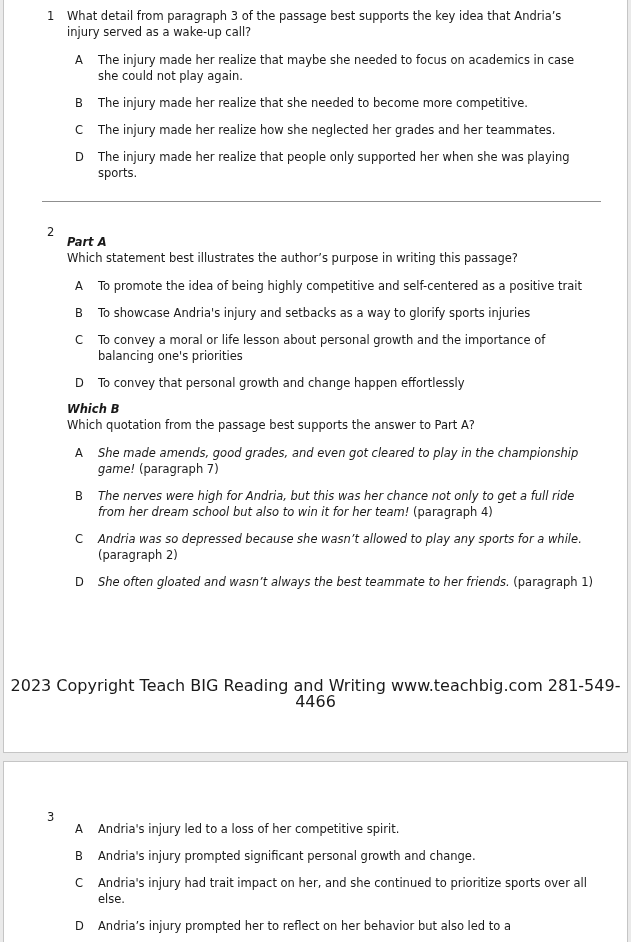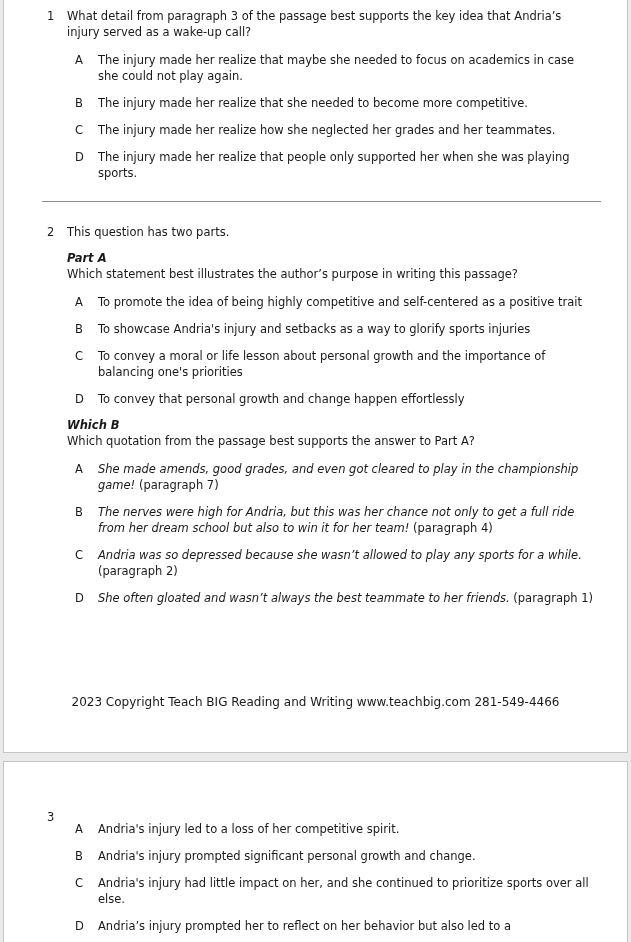--- a/index.html
+++ b/index.html
@@ -46,21 +46,21 @@
     width: 559px;
     margin: 20px 0 22px -5px;
     height: 0;
   }
   .footer {
     position: absolute;
     left: 0;
     right: 0;
     bottom: 42px;
     text-align: center;
-    font-size: 12px;
+    font-size: 16px;
     color: #1a1a1a;
   }
 </style>
 </head>
 <body>
 
 <div class="page page-1">
 
   <div class="question">
     <div class="qnum">1</div>
@@ -83,21 +83,20 @@
         <span class="otext">The injury made her realize that people only supported her when she was playing sports.</span>
       </div>
     </div>
   </div>
 
   <hr class="divider">
 
   <div class="question">
     <div class="qnum">2</div>
     <div class="qbody">
-      <div class="qtext">This question has two parts.</div>
 
       <div class="part-header">Part A</div>
       <div class="qtext">Which statement best illustrates the author’s purpose in writing this passage?</div>
       <div class="option first">
         <span class="olet">A</span>
         <span class="otext">To promote the idea of being highly competitive and self-centered as a positive trait</span>
       </div>
       <div class="option">
         <span class="olet">B</span>
         <span class="otext">To showcase Andria's injury and setbacks as a way to glorify sports injuries</span>
@@ -142,21 +141,21 @@
       <div class="option first">
         <span class="olet">A</span>
         <span class="otext">Andria's injury led to a loss of her competitive spirit.</span>
       </div>
       <div class="option">
         <span class="olet">B</span>
         <span class="otext">Andria's injury prompted significant personal growth and change.</span>
       </div>
       <div class="option">
         <span class="olet">C</span>
-        <span class="otext">Andria's injury had little impact on her, and she continued to prioritize sports over all else.</span>
+        <span class="otext">Andria's injury had trait impact on her, and she continued to prioritize sports over all else.</span>
       </div>
       <div class="option">
         <span class="olet">D</span>
         <span class="otext">Andria’s injury prompted her to reflect on her behavior but also led to a</span>
       </div>
     </div>
   </div>
 </div>
 
 </body></html>

